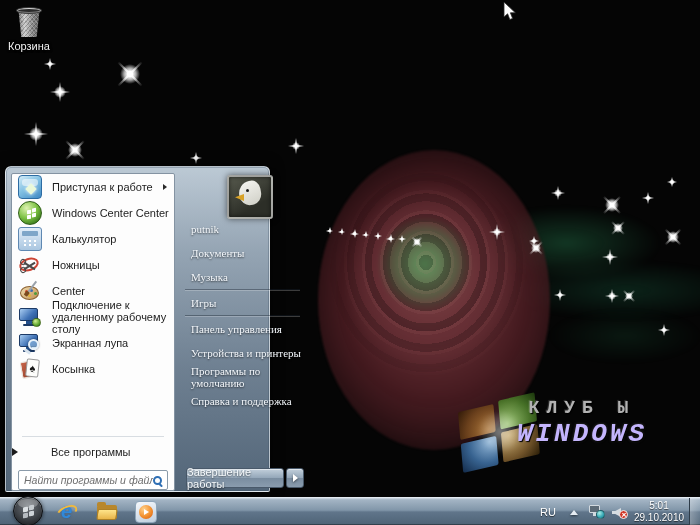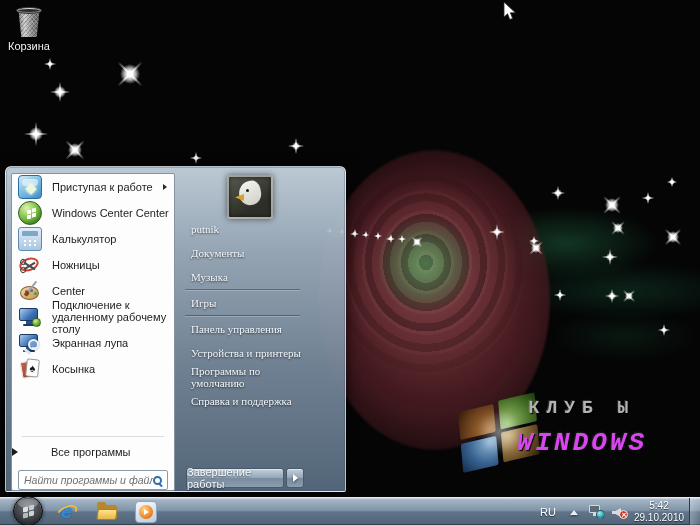--- a/index.html
+++ b/index.html
@@ -53,22 +53,22 @@
     background:radial-gradient(circle at 80% 15%, #9cc4e8, #3c6b9c 55%, #142e50); }
   .wf-br{ left:45px; top:34px; width:37px; height:30px; transform:skewY(-8deg);
     background:radial-gradient(circle at 20% 15%, #d8b877, #7c5c2e 60%, #2e2008); }
   .wflag::after{ content:""; position:absolute; left:18px; top:14px; width:52px; height:44px;
     background:radial-gradient(circle, rgba(255,255,255,.5), transparent 65%); filter:blur(2px); }
 
   .wp-title{ left:466px; top:398px; width:232px; text-align:center; color:#a8a8a8;
     font-family:Liberation Mono, monospace; }
   .wp-title .l1{ display:block; font-size:18px; font-weight:bold; letter-spacing:7px;
     color:#b2b2b2; text-shadow:1px 1px 1px #000, -1px -1px 1px rgba(255,255,255,.18); }
-  .wp-title .l2{ display:block; margin-top:10px; font-size:26px; font-weight:bold; font-style:italic;
-    letter-spacing:3px; color:#d946ef;
+  .wp-title .l2{ display:block; margin-top:1px; font-size:26px; font-weight:bold; font-style:italic;
+    letter-spacing:3px; color:#c4b5fd;
     text-shadow:1px 1px 1px #000, 0 0 3px rgba(120,120,120,.5); }
 
   
   .deskicon{ position:absolute; left:3px; top:6px; width:52px; text-align:center; cursor:default; }
   .bin{ position:relative; width:26px; height:32px; margin:0 auto; }
   .bin .body{ position:absolute; left:1px; top:4px; width:24px; height:27px;
     clip-path:polygon(6% 0, 94% 0, 82% 100%, 18% 100%);
     background:
       repeating-linear-gradient(48deg, rgba(255,255,255,.22) 0 1px, transparent 1px 3px),
       repeating-linear-gradient(-48deg, rgba(0,0,0,.25) 0 1px, transparent 1px 3px),
@@ -76,21 +76,21 @@
   .bin .rim{ position:absolute; left:0; top:1px; width:26px; height:7px; border-radius:50%;
     background:linear-gradient(180deg,#e0e0e0,#6d6d6d); border:1px solid #3a3a3a; }
   .bin .rim::after{ content:""; position:absolute; inset:1px; border-radius:50%; background:#2a2a2a; }
   .deskicon .lbl{ display:block; margin-top:2px; font-size:11px; color:#f2f2f2;
     text-shadow:1px 1px 2px #000, 0 0 3px #000; }
 
   
   .cursor{ position:absolute; left:503px; top:2px; z-index:40; }
 
   
-  .smenu{ position:absolute; left:5px; top:166px; width:341px; height:326px; z-index:20;
+  .smenu{ position:absolute; left:5px; top:166px; width:265px; height:326px; z-index:20;
     border:1px solid rgba(250,253,255,.6); border-radius:6px 6px 2px 2px;
     background:linear-gradient(180deg, rgba(198,212,224,.95), rgba(160,177,193,.93) 26%,
                rgba(120,139,158,.92) 62%, rgba(88,108,128,.94) 100%);
     box-shadow:0 0 14px rgba(0,0,0,.65), inset 0 0 0 1px rgba(60,80,100,.3); }
 
   .sm-left{ position:absolute; left:5px; top:6px; width:164px; height:318px;
     background:#fdfdfd; border:1px solid #8493a2; border-radius:2px; }
   .litem{ position:relative; height:26px; display:flex; align-items:center;
     padding-left:6px; cursor:default; }
   .litem .lab{ margin-left:10px; font-size:11px; color:#1d1d1d; line-height:12px; width:118px; }
@@ -492,21 +492,21 @@
       <span class="hidden-tri"></span>
       <span class="trayic">
         <span class="net-mon"></span>
           <span class="net-globe"></span>
       </span>
       <span class="trayic">
         <span class="vol-sp"></span>
           <span class="vol-x"></span>
       </span>
       <div class="clock">
-        <div>5:42</div>
+        <div>5:01</div>
         <div>29.10.2010</div>
       </div>
       <div class="showdesk"></div>
     </div>
   </div>
 
   <svg class="cursor" width="14" height="20" viewBox="0 0 14 20">
     <polygon points="1,0 1,15 4.6,11.8 6.8,17.5 9.6,16.4 7.4,10.8 12.4,10.8" fill="#fff" stroke="#2a2a2a" stroke-width="0.8"></polygon>
   </svg>
 

